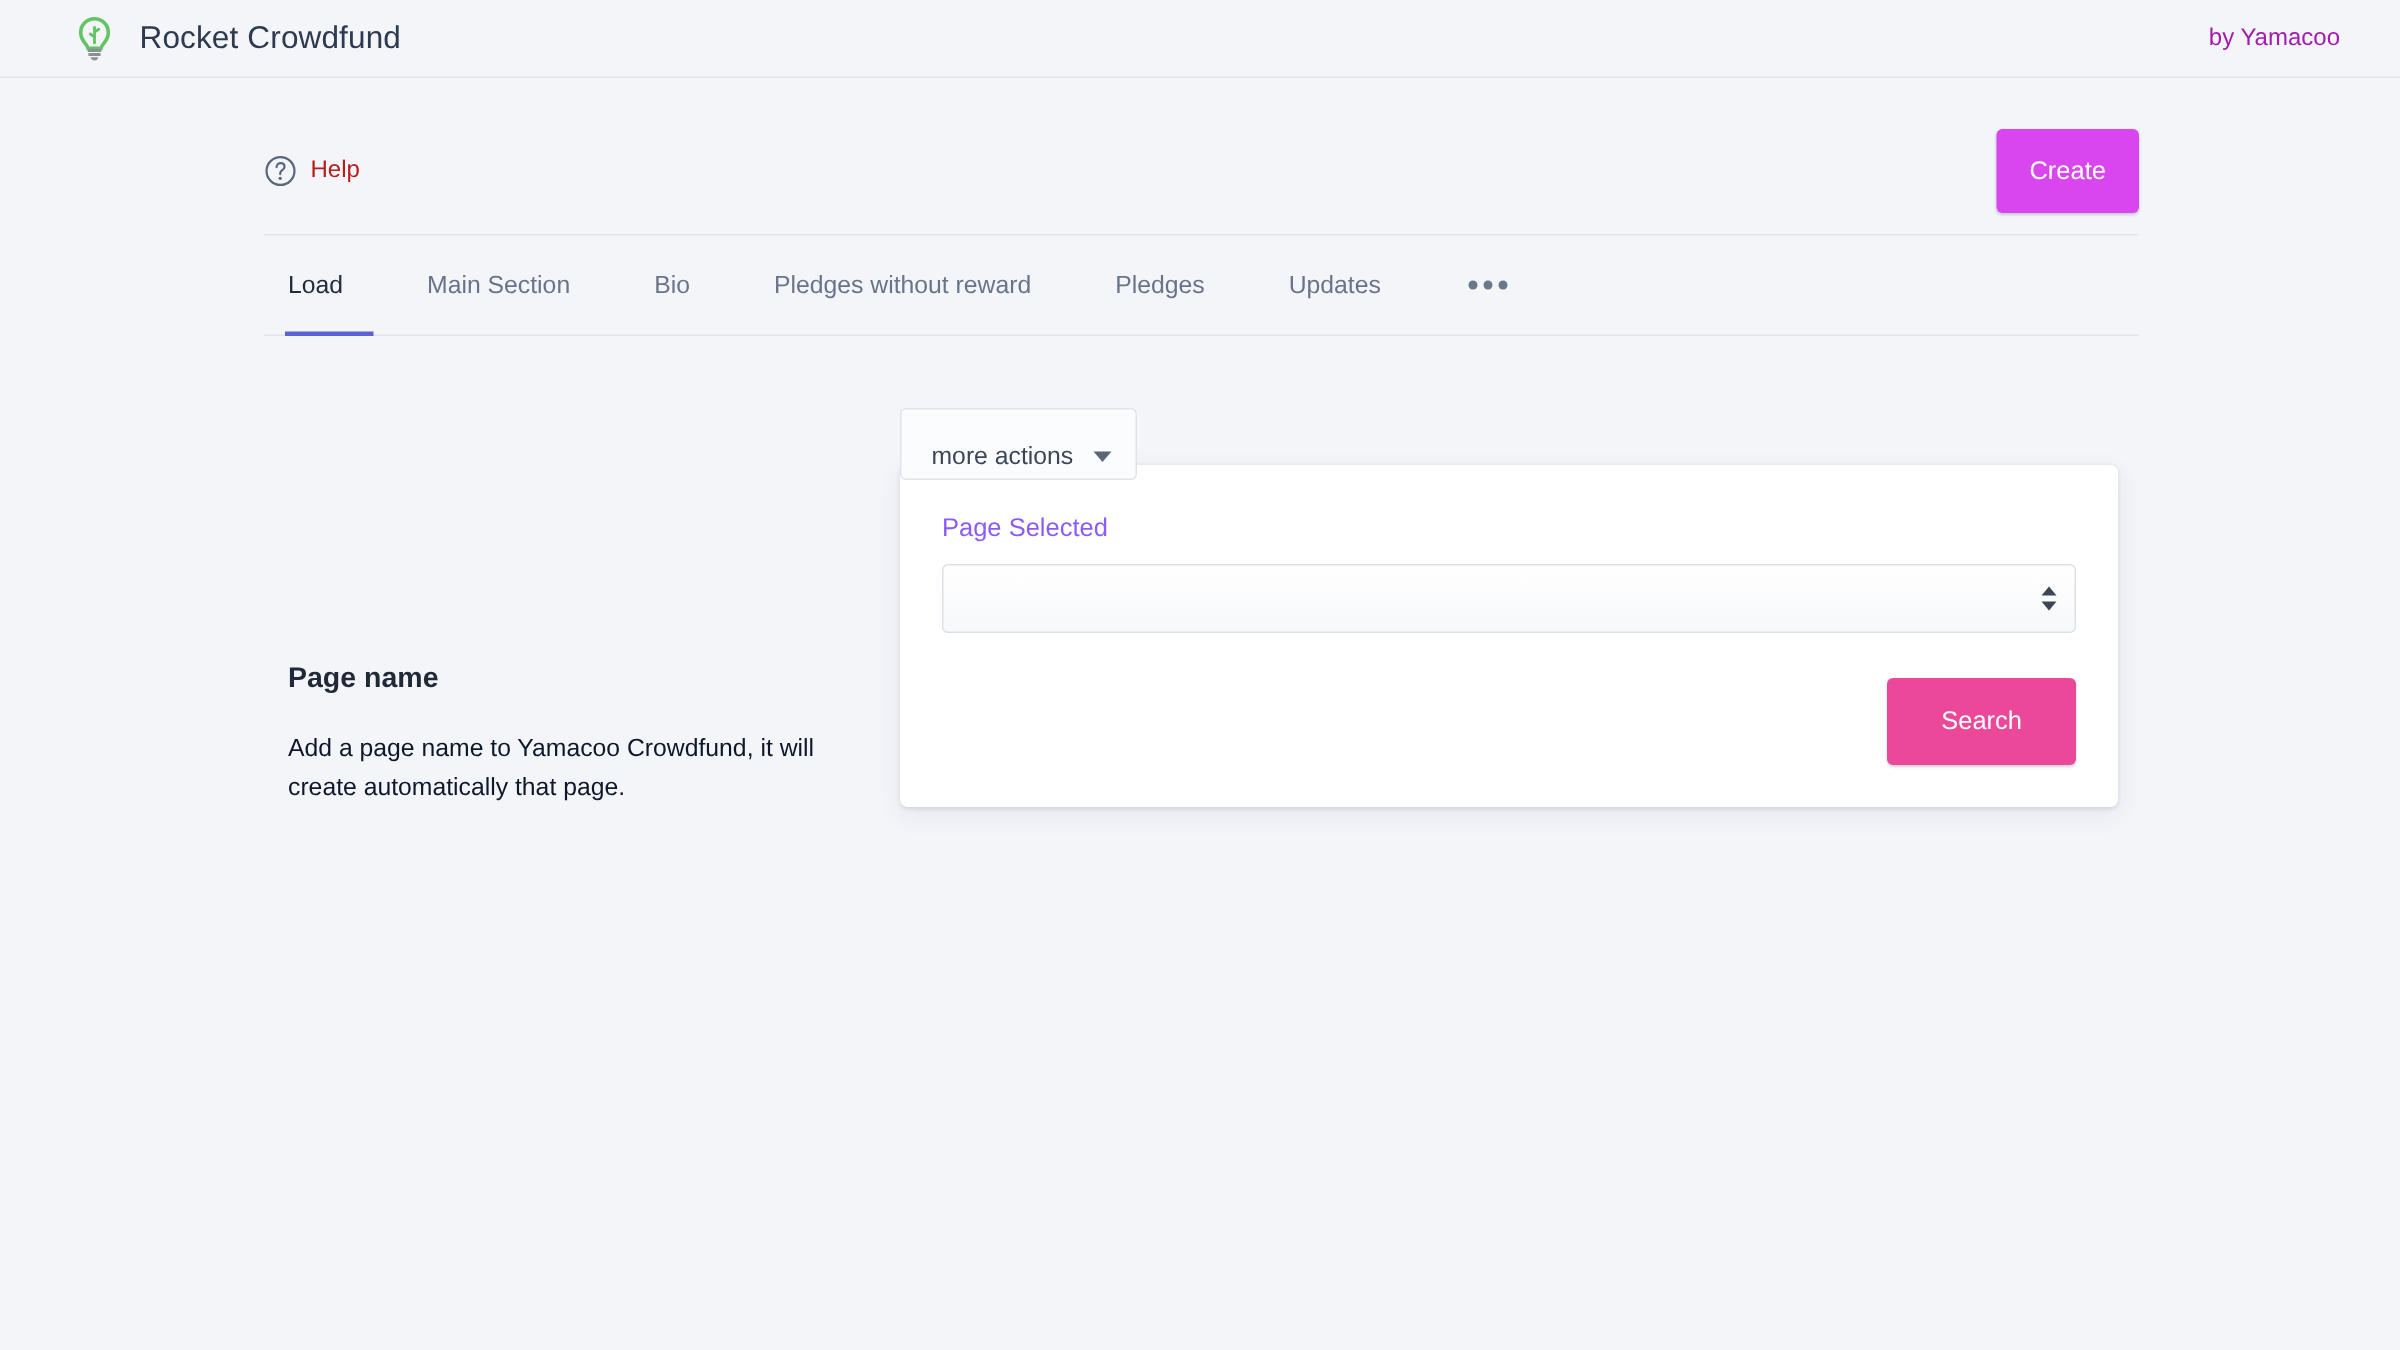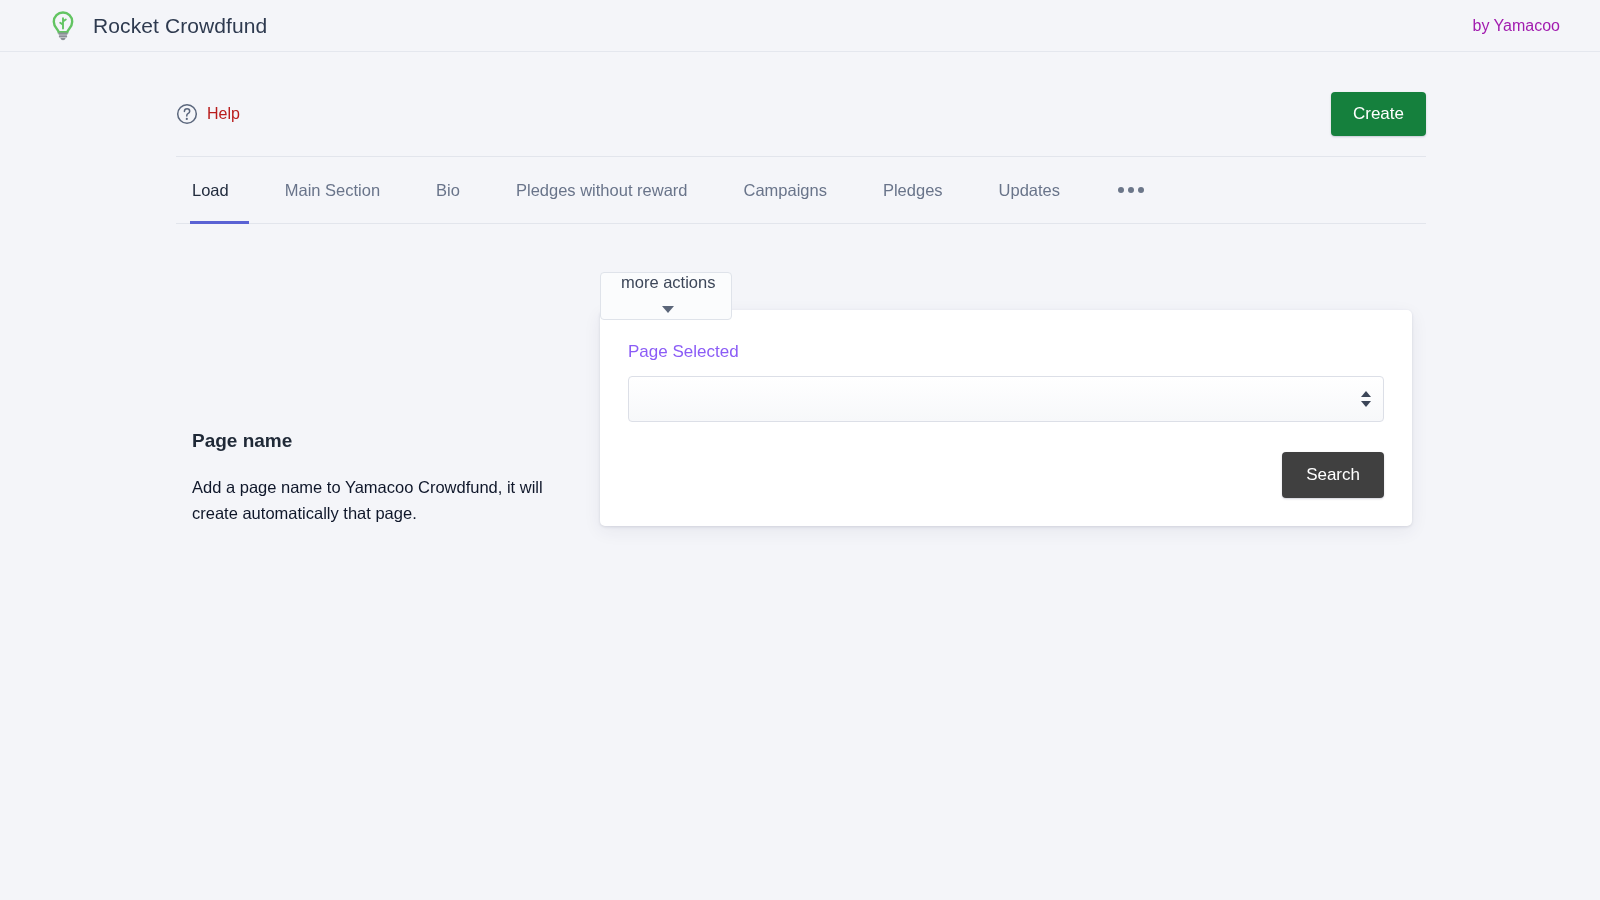--- a/index.html
+++ b/index.html
@@ -75,28 +75,28 @@
     font-size: 16px;
     cursor: pointer;
     user-select: none;
   }
   .help-icon {
     width: 22px;
     height: 22px;
     display: block;
   }
   .btn-create {
-    background: #15803d;
+    background: #d946ef;
     color: #ffffff;
     border: none;
     border-radius: 4px;
     font-family: "Liberation Sans", sans-serif;
     font-size: 17px;
     padding: 0 22px;
-    height: 44px;
+    height: 56px;
     cursor: pointer;
     box-shadow: 0 1px 2px rgba(40,46,80,0.22);
   }
 
   
   .tabs-wrap {
     border-top: 1px solid #e2e5ec;
     border-bottom: 1px solid #e2e5ec;
   }
   .tabs {
@@ -180,26 +180,25 @@
   .btn-more-actions {
     position: relative;
     z-index: 3;
     display: inline-flex;
     align-items: center;
     gap: 14px;
     background: #fbfcfd;
     border: 1px solid #dfe3ea;
     border-radius: 4px;
     height: 48px;
-    padding: 0 16px 0 20px;
+    padding: 16px 16px 0 20px;
     font-size: 16.5px;
     color: #3d4759;
     font-family: "Liberation Sans", sans-serif;
     cursor: pointer;
-    flex-direction: column;
   }
   .caret-down {
     width: 0;
     height: 0;
     border-left: 6px solid transparent;
     border-right: 6px solid transparent;
     border-top: 7px solid #5b6679;
     display: block;
   }
 
@@ -259,28 +258,28 @@
     border-left: 5px solid transparent;
     border-right: 5px solid transparent;
     border-top: 6px solid #3c4658;
   }
   .card-actions {
     display: flex;
     justify-content: flex-end;
     margin-top: 30px;
   }
   .btn-search {
-    background: #404040;
+    background: #ec4899;
     color: #ffffff;
     border: none;
     border-radius: 4px;
     font-family: "Liberation Sans", sans-serif;
     font-size: 17px;
-    height: 46px;
-    padding: 0 24px;
+    height: 58px;
+    padding: 0 36px;
     cursor: pointer;
     box-shadow: 0 1px 2px rgba(40,46,80,0.22);
   }
 </style>
 </head>
 <body>
 
 <div class="app-header">
   <div class="brand">
     <span>
@@ -313,21 +312,20 @@
       </div>
       <button class="btn-create">Create</button>
     </div>
 
     <div class="tabs-wrap">
       <div class="tabs">
         <div class="tab active">Load</div>
         <div class="tab">Main Section</div>
         <div class="tab">Bio</div>
         <div class="tab">Pledges without reward</div>
-        <div class="tab">Campaigns</div>
         <div class="tab">Pledges</div>
         <div class="tab">Updates</div>
         <div class="tab-more">
           <span class="dot"></span>
           <span class="dot"></span>
           <span class="dot"></span>
         </div>
       </div>
     </div>
 

